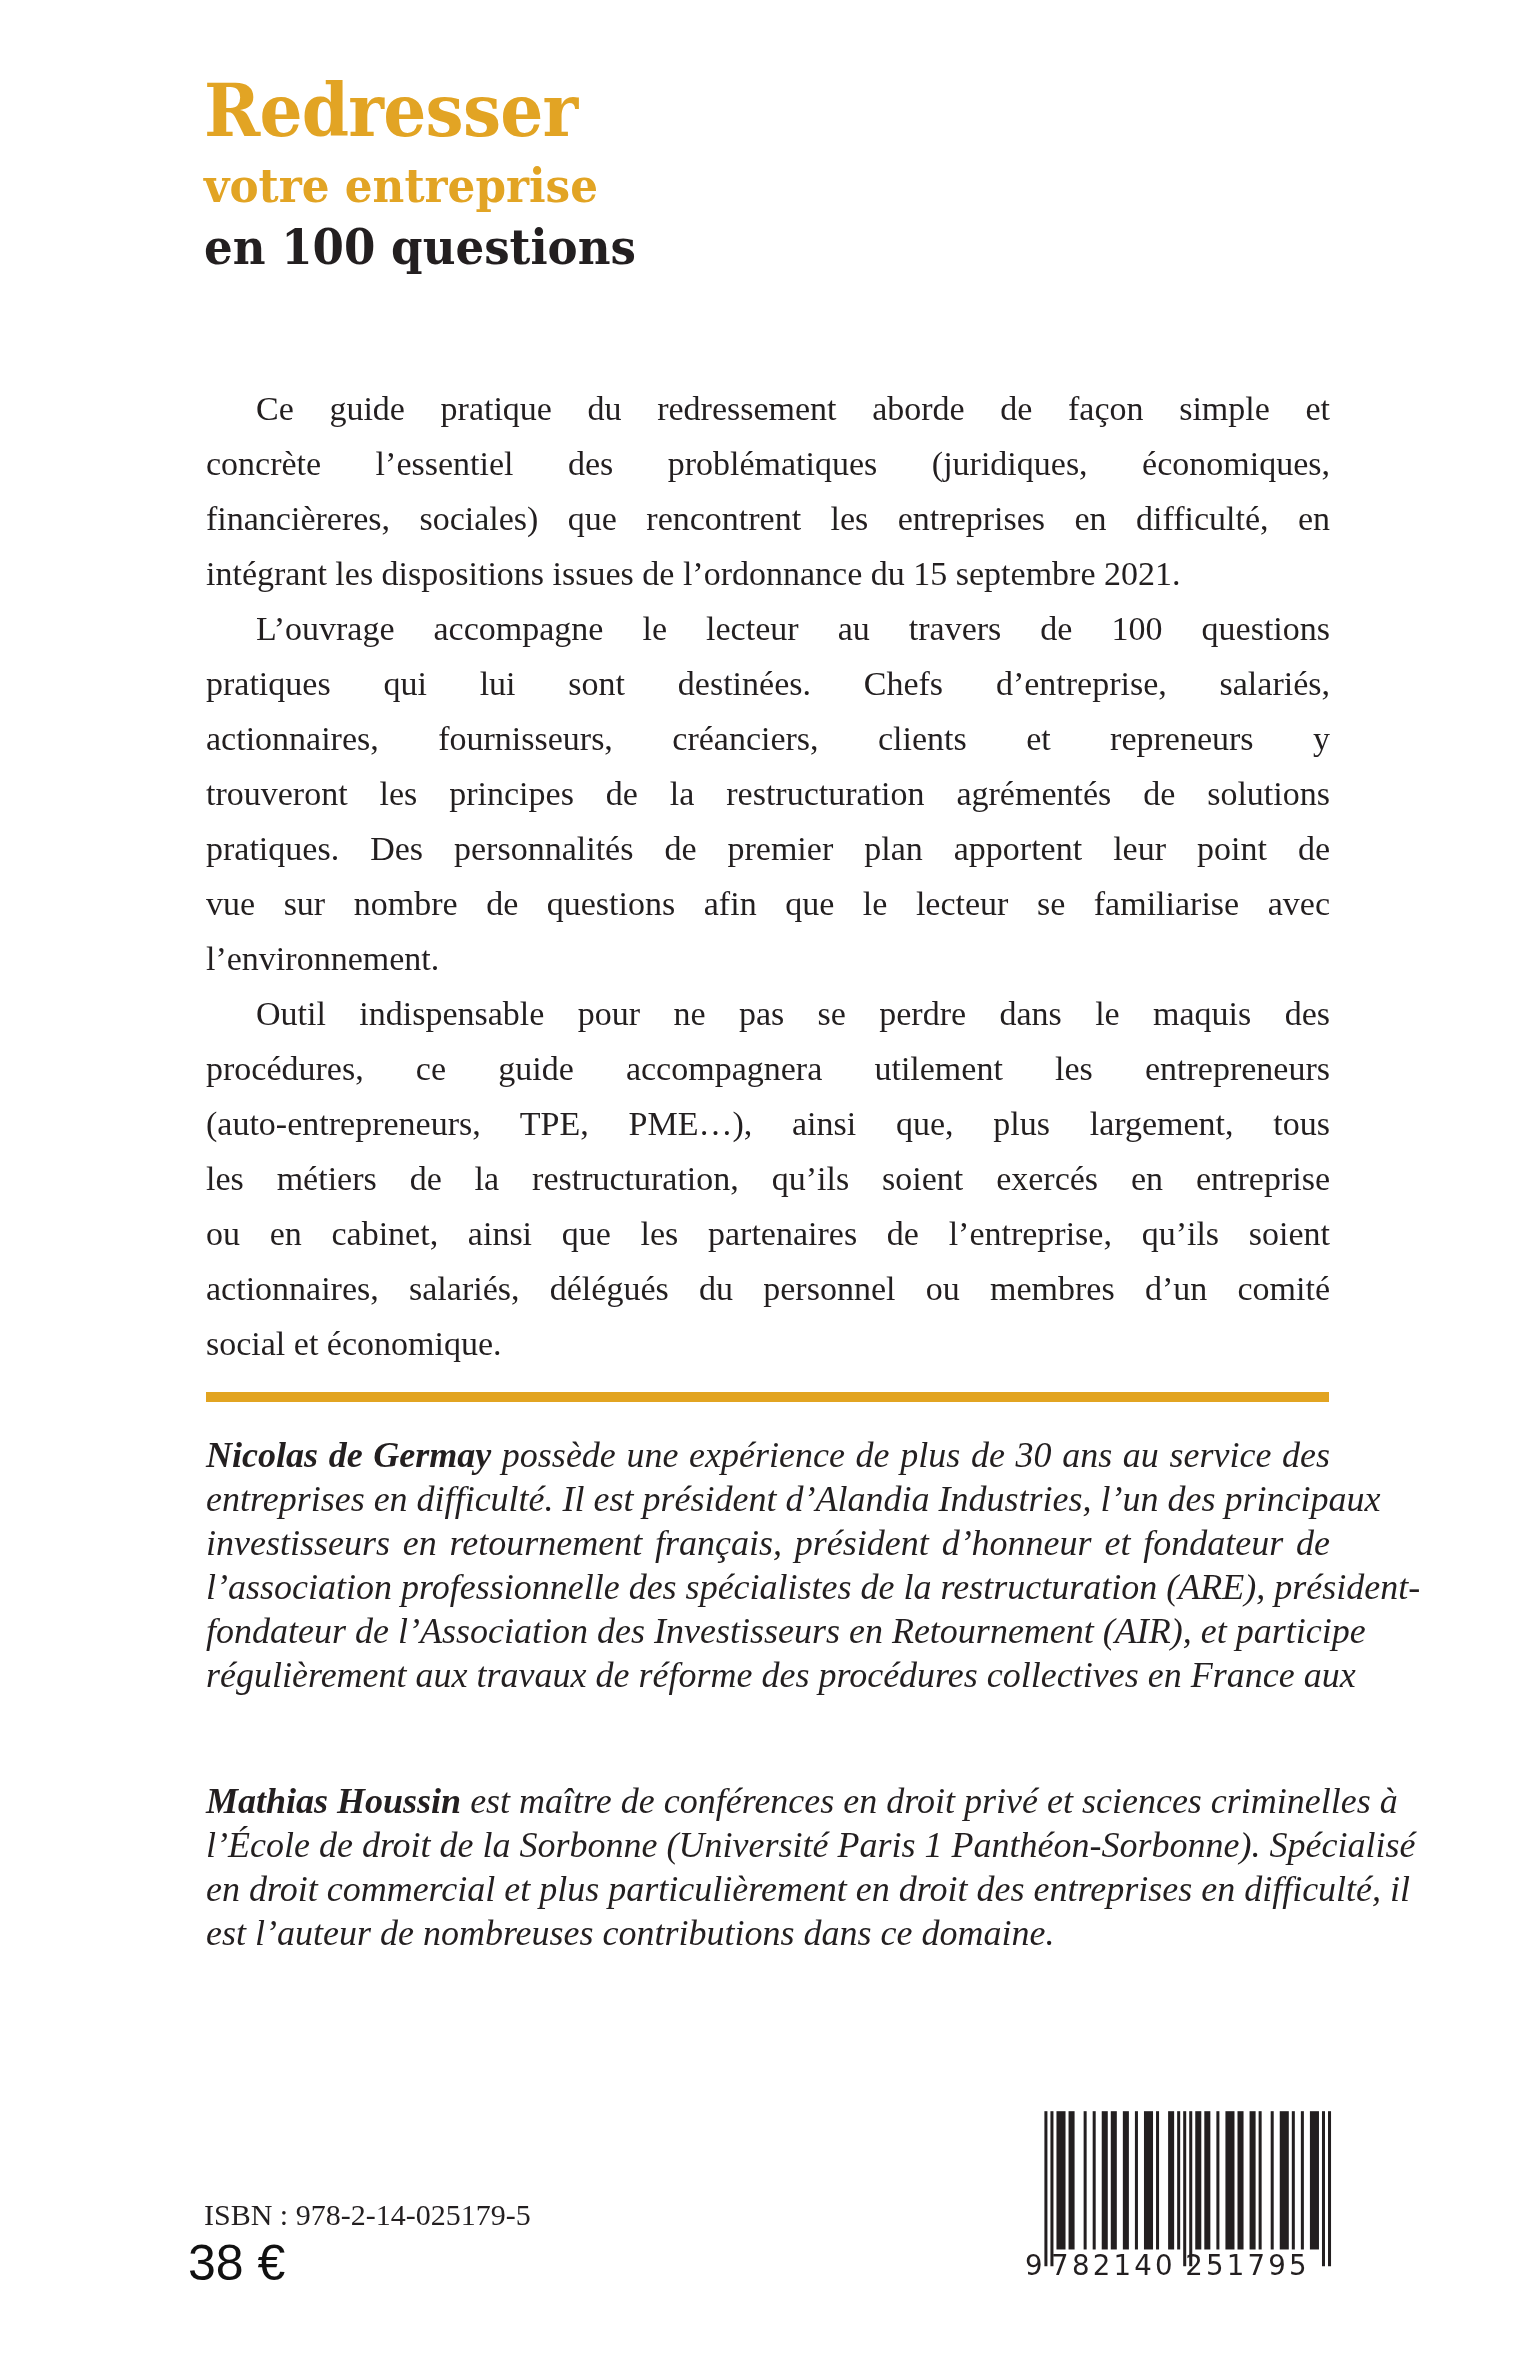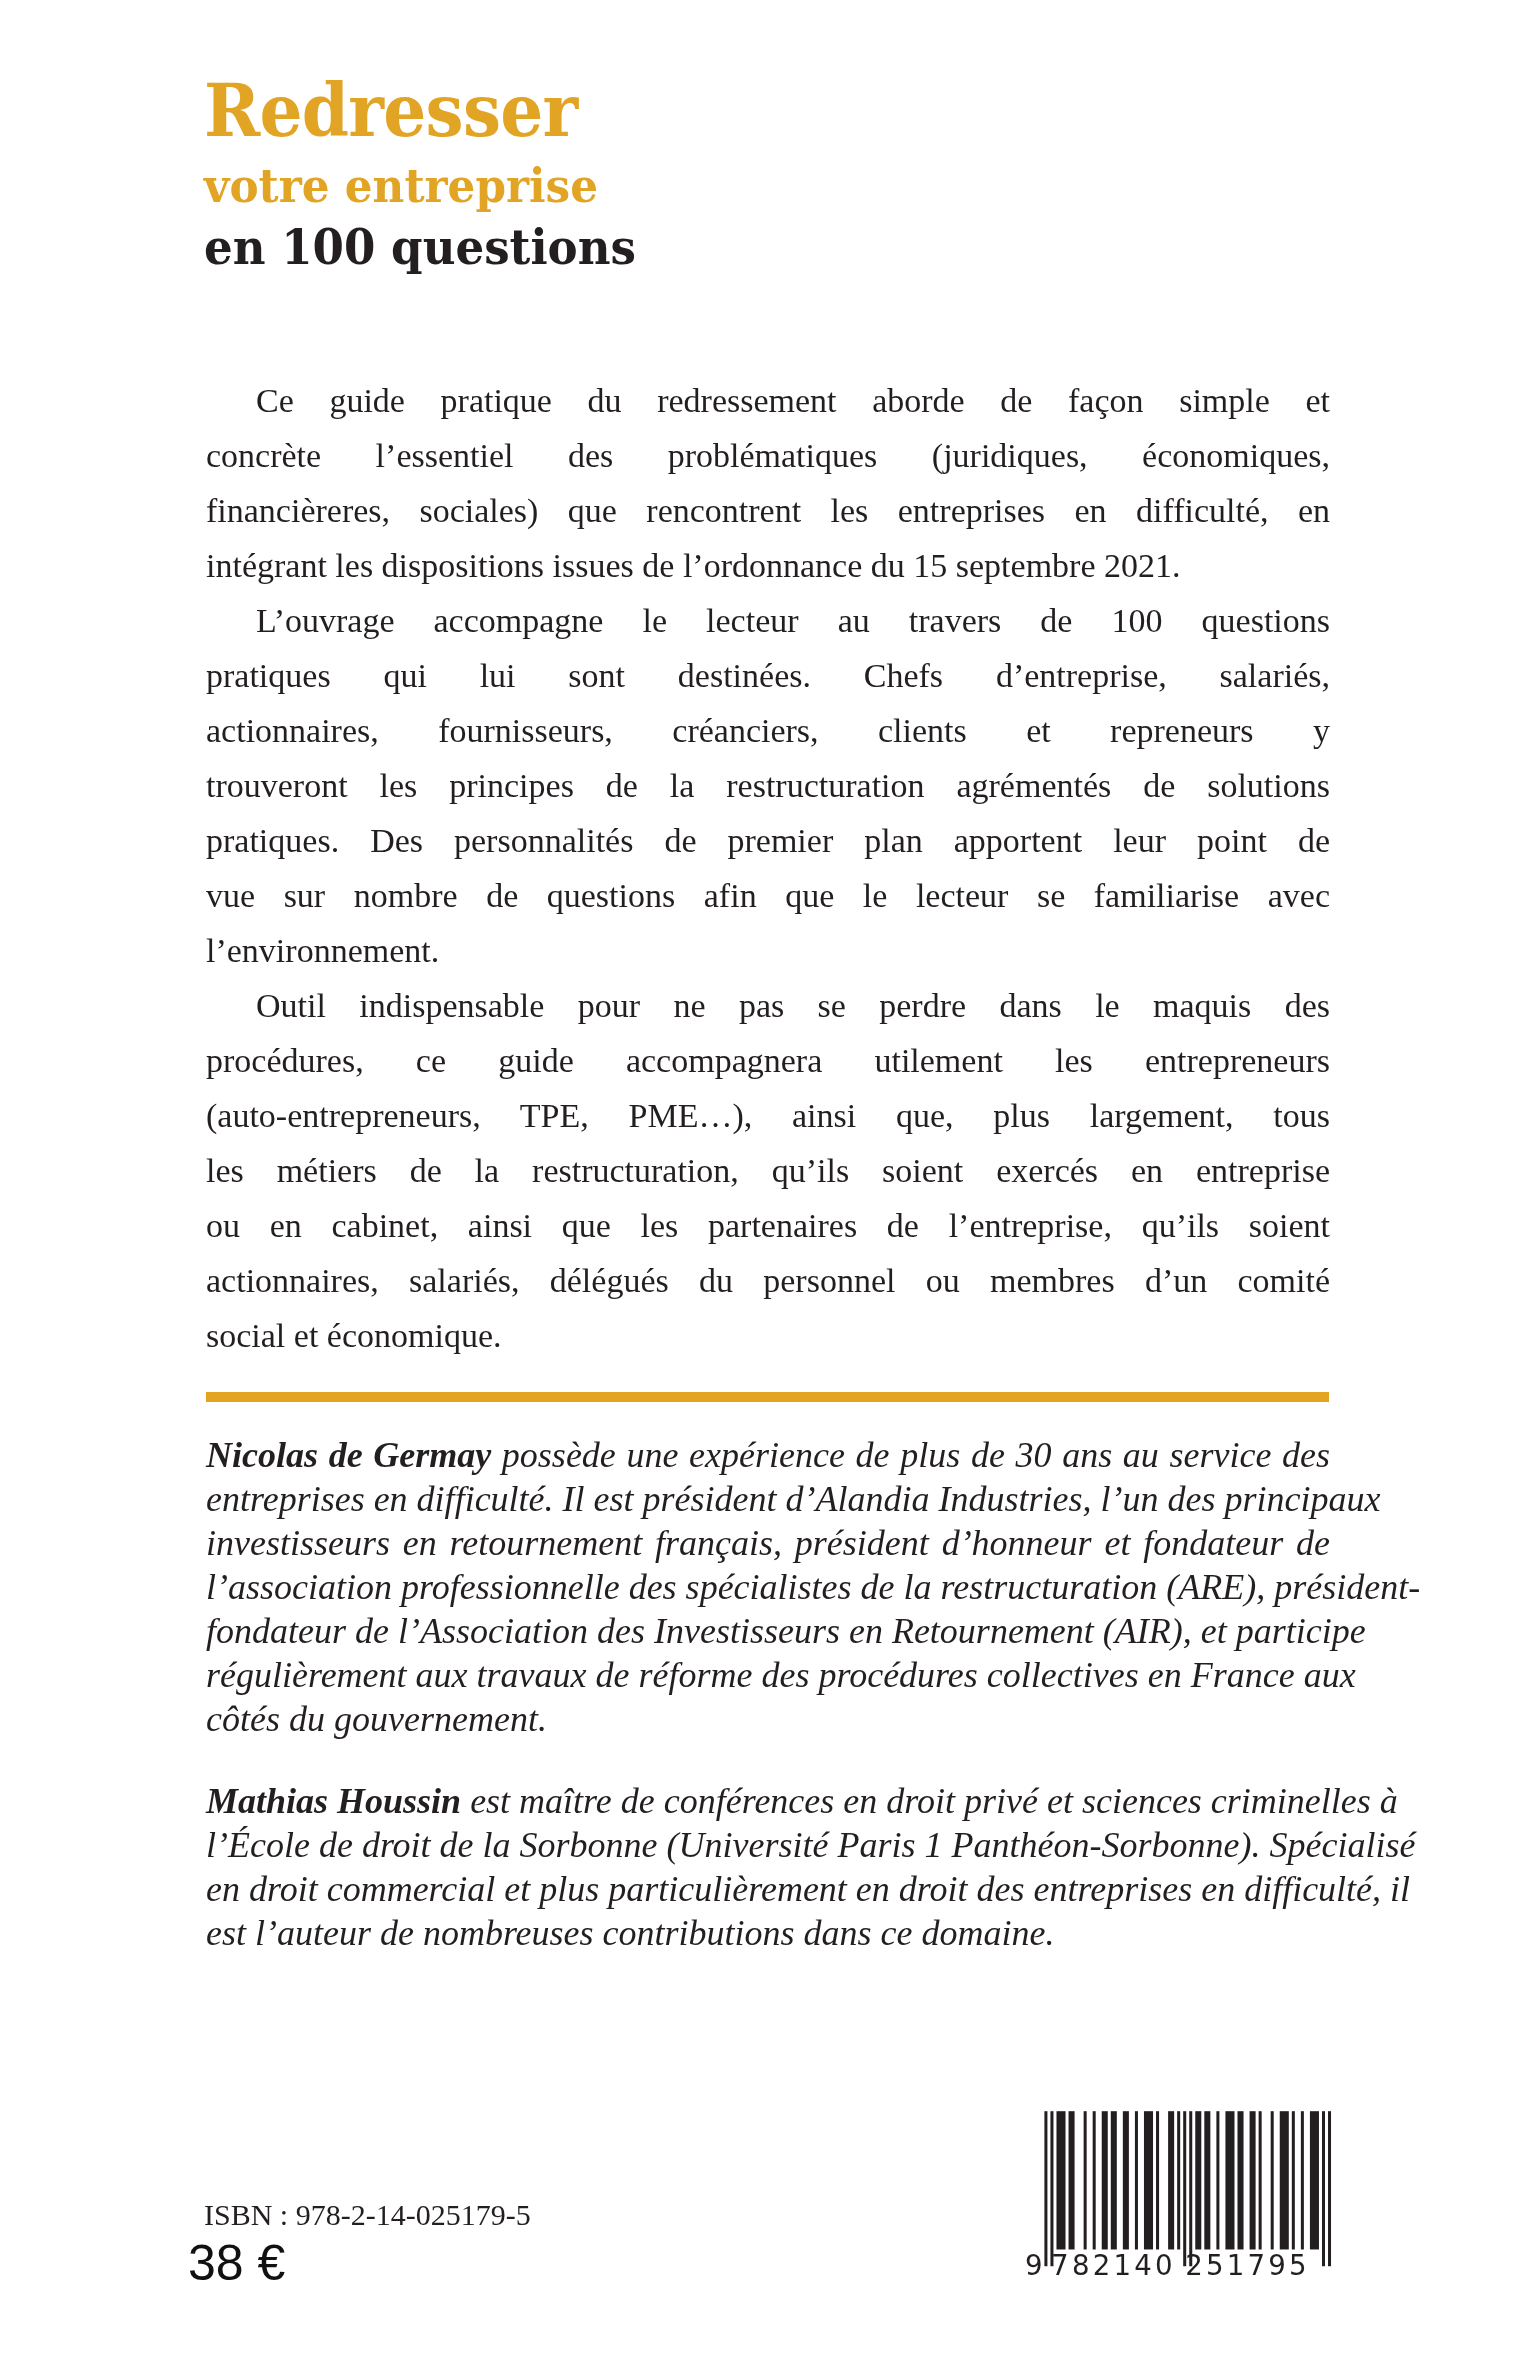--- a/index.html
+++ b/index.html
@@ -8,21 +8,21 @@
   
   .title-1, .title-2, .title-3 {
     position: absolute; left: 204px; margin: 0; white-space: nowrap;
     font-family: "DejaVu Serif", serif; font-weight: bold;
   }
   .title-1 { top: 69px; font-size: 72px; line-height: 84px; letter-spacing: -0.8px; transform: scaleX(0.94); transform-origin: left center; }
   .title-2 { top: 158px; font-size: 47px; line-height: 55px; transform: scaleX(0.93); transform-origin: left center; }
   .title-3 { top: 218px; font-size: 48px; line-height: 59px; transform: scaleX(0.94); transform-origin: left center; }
 
   
-  .body-block { position: absolute; left: 206px; width: 1124px; top: 373px; }
+  .body-block { position: absolute; left: 206px; width: 1124px; top: 381px; }
   .line {
     display: block; height: 55px; line-height: 55px;
     font-family: "Liberation Serif", serif; font-size: 34px; color: #231f20;
     text-align: justify; text-align-last: justify; white-space: nowrap; overflow: visible;
   }
   .line.last { text-align-last: left; }
   .line.indent { padding-left: 50px; }
 
   .separator { position: absolute; left: 206px; top: 1392px; width: 1123px; height: 10px; }
 
@@ -78,21 +78,20 @@
 
 <div class="separator" style="background:#E2A421"></div>
 
 <div class="bio-block" style="top:1433px">
   <span class="bio-line"><span class="bio-name">Nicolas de Germay</span><span> possède une expérience de plus de 30 ans au service des</span></span>
   <span class="bio-line">entreprises en difficulté. Il est président d’Alandia Industries, l’un des principaux</span>
   <span class="bio-line">investisseurs en retournement français, président d’honneur et fondateur de</span>
   <span class="bio-line">l’association professionnelle des spécialistes de la restructuration (ARE), président-</span>
   <span class="bio-line">fondateur de l’Association des Investisseurs en Retournement (AIR), et participe</span>
   <span class="bio-line">régulièrement aux travaux de réforme des procédures collectives en France aux</span>
-  <span class="bio-line last">côtés du gouvernement.</span>
 </div>
 
 <div class="bio-block" style="top:1779px">
   <span class="bio-line"><span class="bio-name">Mathias Houssin</span><span> est maître de conférences en droit privé et sciences criminelles à</span></span>
   <span class="bio-line">l’École de droit de la Sorbonne (Université Paris 1 Panthéon-Sorbonne). Spécialisé</span>
   <span class="bio-line">en droit commercial et plus particulièrement en droit des entreprises en difficulté, il</span>
   <span class="bio-line last">est l’auteur de nombreuses contributions dans ce domaine.</span>
 </div>
 
 <div class="isbn">ISBN : 978-2-14-025179-5</div>

